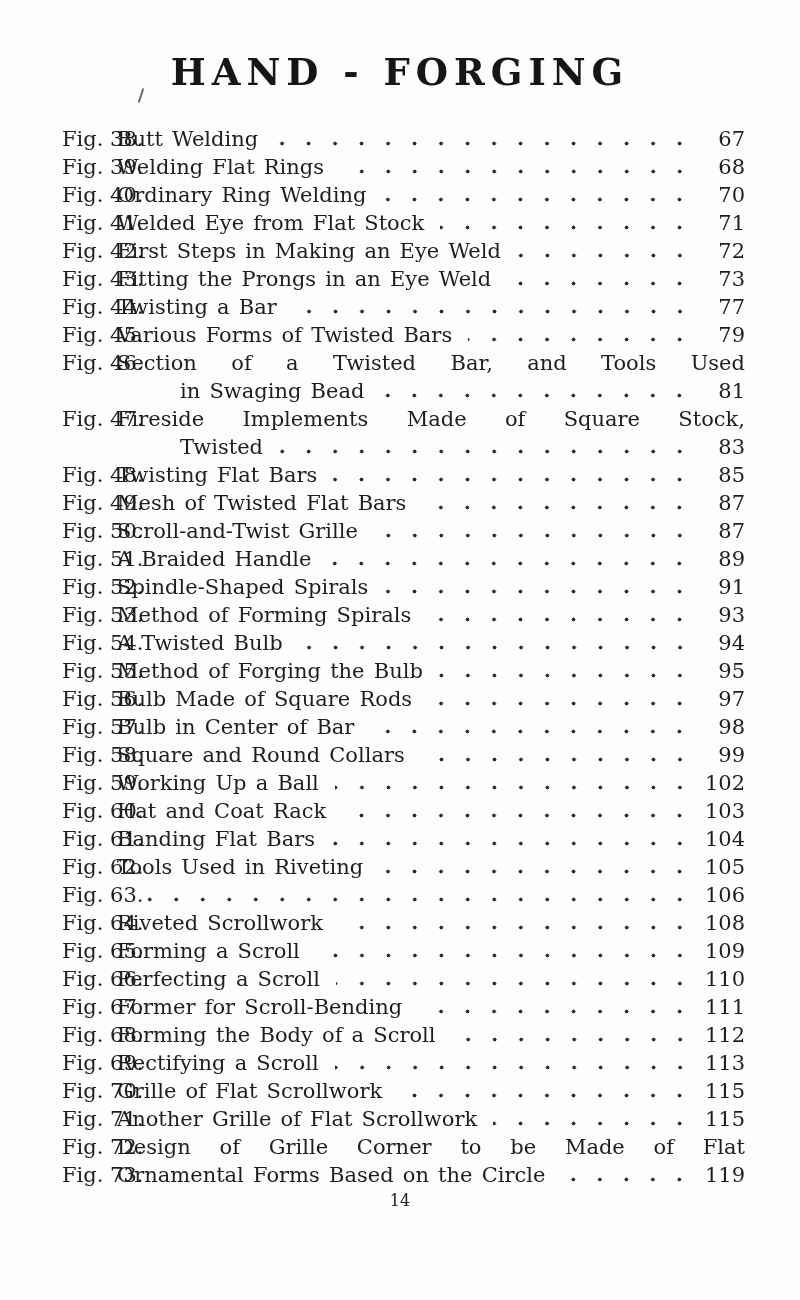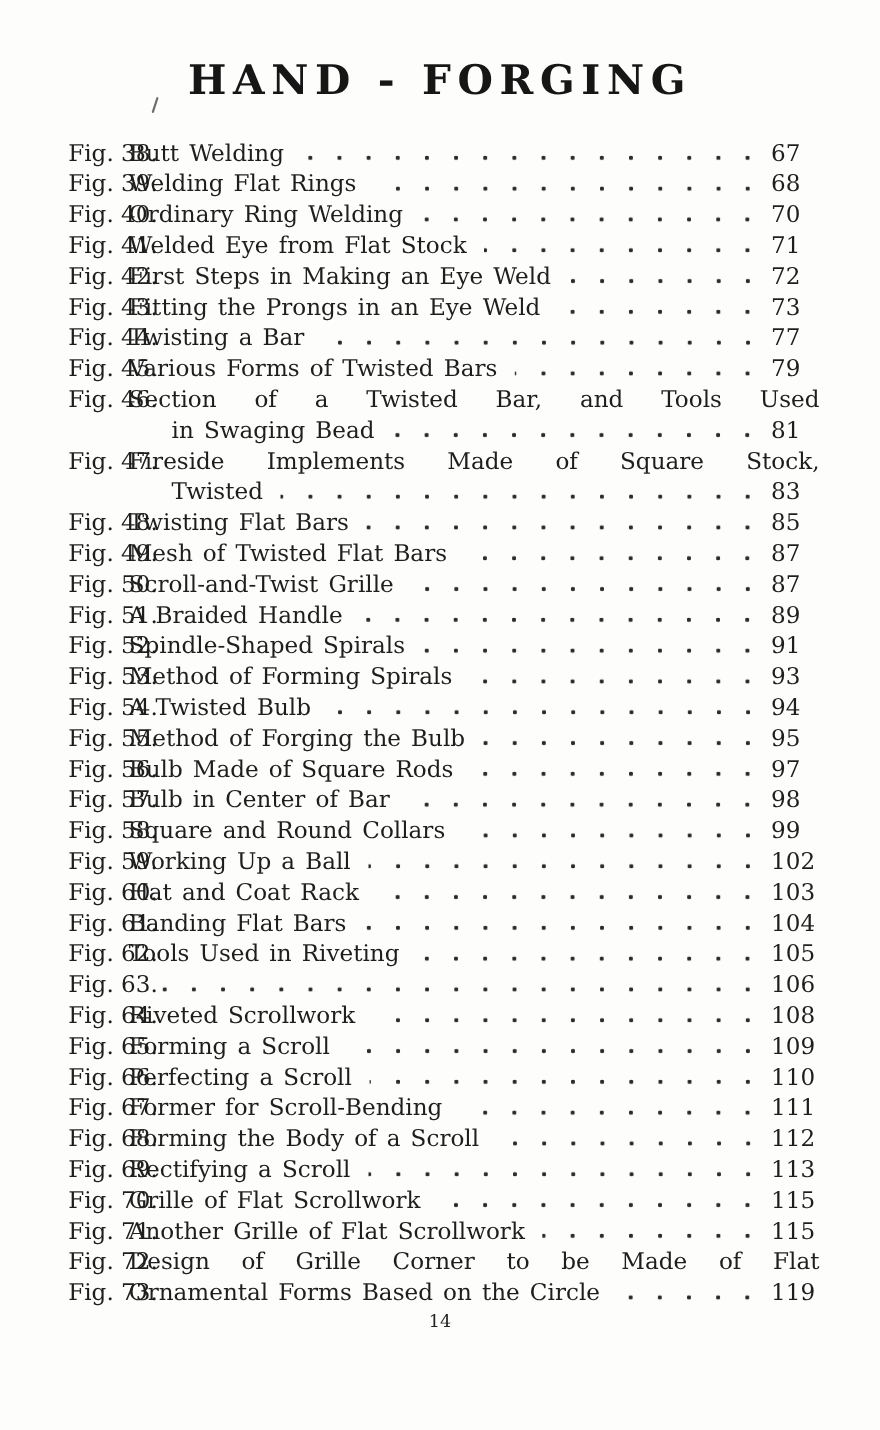--- a/index.html
+++ b/index.html
@@ -69,24 +69,24 @@
     margin: 0 2px 0 16px;
     background-image: radial-gradient(circle, #2b2b2b 1.7px, rgba(0,0,0,0) 2.2px);
     background-size: 26.5px 5px;
     background-repeat: repeat-x;
     background-position: right 6px center;
     min-width: 30px;
   }
   .num {
     flex: 0 0 auto;
     min-width: 44px;
-    text-align: left;
+    text-align: right;
     white-space: nowrap;
   }
-  .cont-row { margin-left: 94px; }
+  .cont-row { margin-left: 118px; }
   .page-footer {
     margin-top: 2px;
     text-align: center;
     font-size: 16px;
     color: #222;
   }
 </style>
 </head>
 <body>
 

